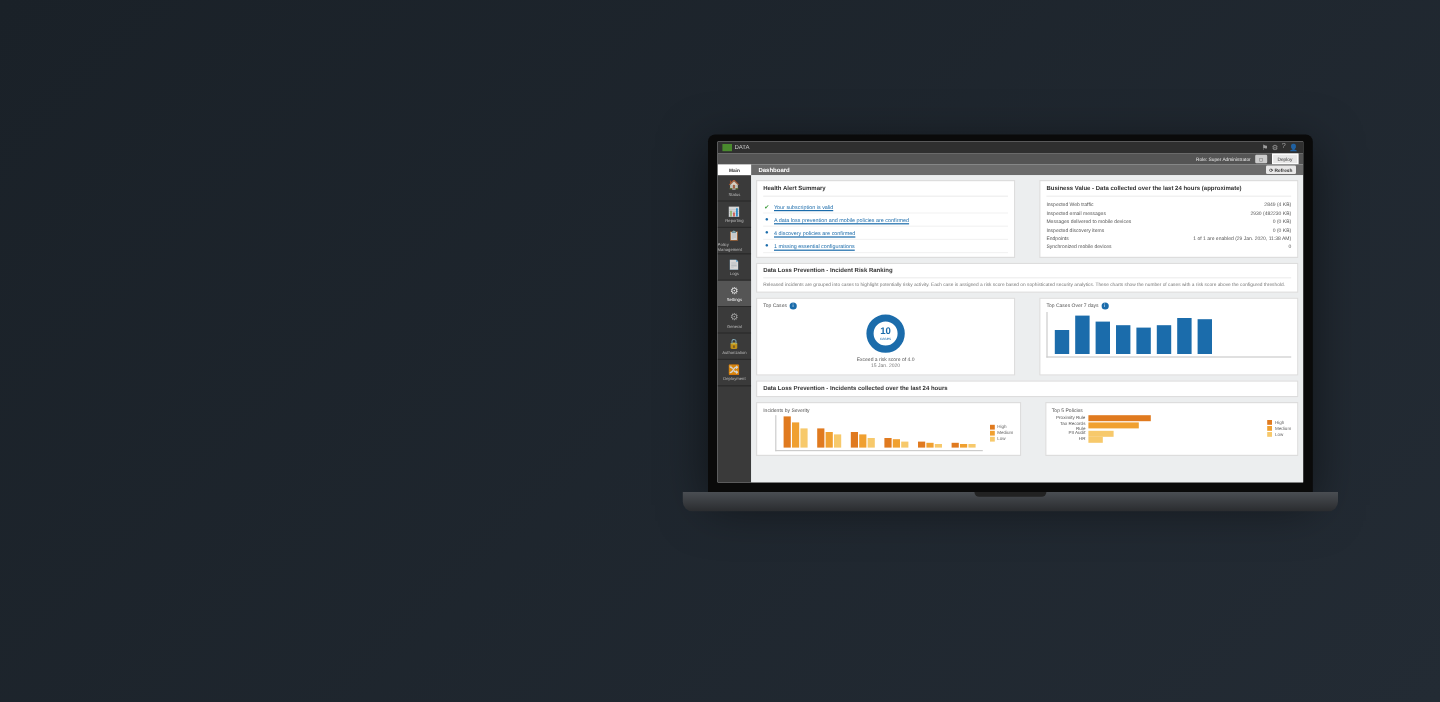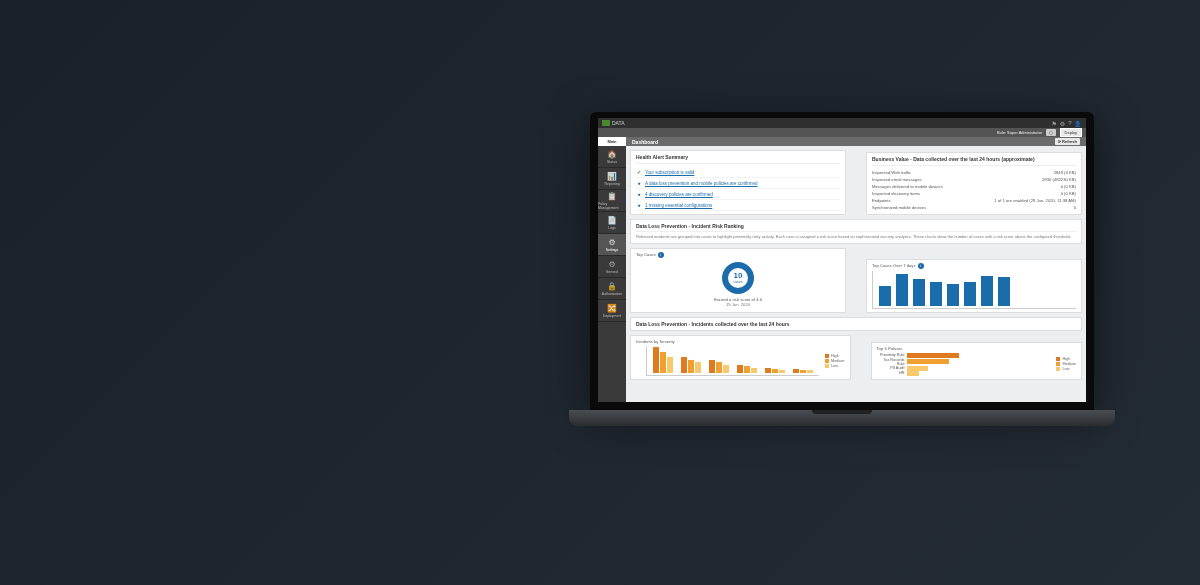--- a/index.html
+++ b/index.html
@@ -110,21 +110,21 @@
   .refresh { background: #e8e8e8; color: #333; font-size: 4px; padding: 1px 3px; border-radius: 1px; }
   .content {
     flex: 1;
     background: #eceeef;
     padding: 4px;
     display: flex;
     flex-direction: column;
     gap: 4px;
     overflow: hidden;
   }
-  .row { display: flex; gap: 20px; align-items: flex-end; }
+  .row { display: flex; gap: 20px; }
   .card {
     background: #fff;
     border: 1px solid #ddd;
     padding: 3px 5px;
     flex: 1;
   }
   .card-title {
     font-weight: bold;
     font-size: 5px;
     color: #333;

